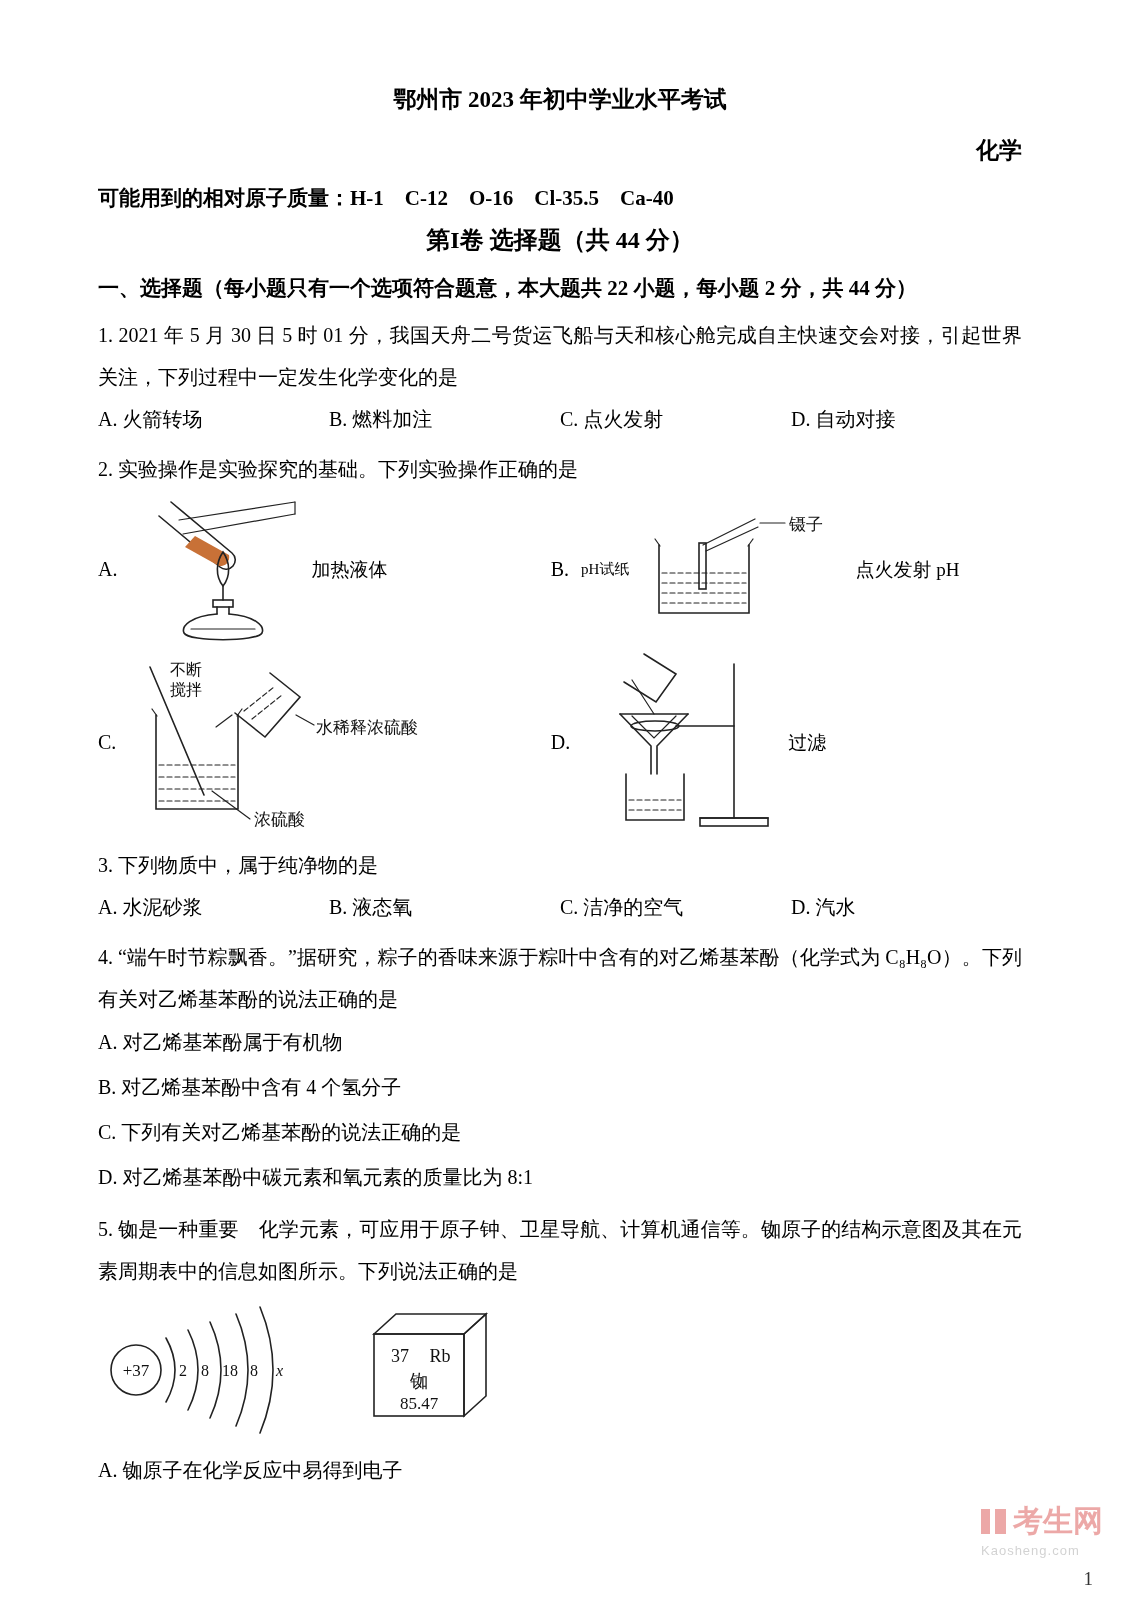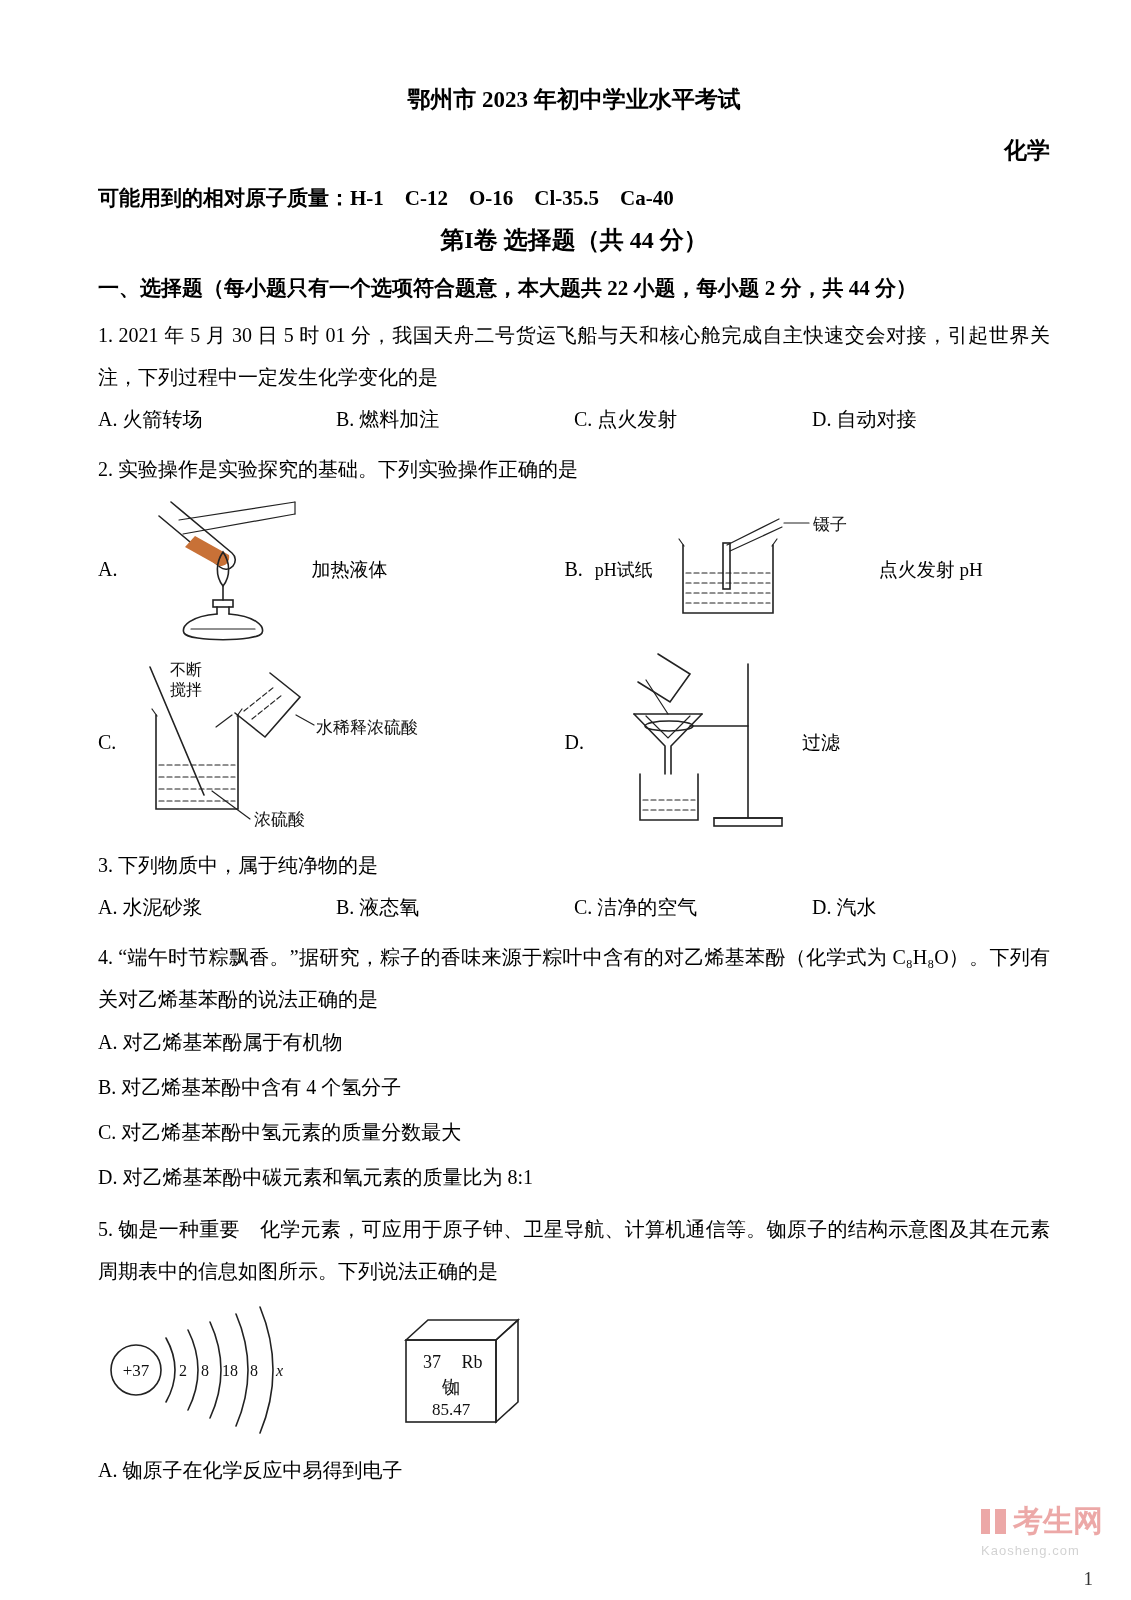--- a/index.html
+++ b/index.html
@@ -6,49 +6,49 @@
   html,body { background:#ffffff; }
   .page {
     position:relative;
     width:1131px; height:1600px;
     margin:0 auto;
     background:#ffffff;
     color:#000;
     font-family:"Liberation Serif","DejaVu Serif",serif;
     overflow:hidden;
   }
-  .content { padding:84px 81px 0 98px; }
+  .content { padding:84px 109px 0 98px; }
   .pre { white-space:pre-wrap; }
 
   .title   { font-size:23px; font-weight:bold; text-align:center; }
   .subject { font-size:23px; font-weight:bold; text-align:right; margin-top:20px; }
   .masses  { font-size:21px; font-weight:bold; margin-top:18px; }
   .section { font-size:24px; font-weight:bold; text-align:center; margin-top:12px; }
   .part    { font-size:21px; font-weight:bold; margin-top:16px; line-height:1.6; }
 
   .q-text  { font-size:20px; line-height:2.1; text-align:justify; margin-top:8px; }
   .opts-row { display:flex; font-size:20px; line-height:2.1; }
   .opts-row .opt { width:25%;font-family:Liberation Serif, serif; }
   .opts-list { font-size:20px; }
   .opts-list .opt-line { line-height:2.25; }
 
   .diagram-row { display:flex; align-items:center; margin-top:4px; }
   .diagram-cell { display:flex; align-items:center; }
   .cell-left  { width:49%; }
   .cell-right { flex:1; }
   .opt-letter { font-size:20px; margin-right:12px; }
   .dia-caption { font-size:19px; margin-left:10px; }
-  .dia-pre-label { font-size:18px; margin-right:8px; }
+  .dia-pre-label { font-size:15px; margin-right:8px; }
 
   svg { stroke:#222; stroke-width:1.6; fill:none; stroke-linecap:round; }
   svg text { stroke:none; fill:#111; font-family:"Liberation Serif","DejaVu Serif",serif; }
   .dash { stroke-dasharray:5 3; }
   .thin { stroke-width:1.2; }
 
-  .q5-figures { display:flex; align-items:center; gap:56px; margin-top:10px; margin-left:2px; }
+  .q5-figures { display:flex; align-items:flex-start; gap:24px; margin-top:10px; margin-left:2px; }
 
   .watermark { position:absolute; right:28px; bottom:42px; opacity:0.6; }
   .wm-row { display:flex; align-items:center; }
   .wm-logo {
     display:inline-block; width:25px; height:25px; margin-right:7px;
     background:linear-gradient(90deg,#e0706e 38%,#ffffff 38%,#ffffff 56%,#e0706e 56%);
   }
   .wm-text { color:#e0706e; font-size:30px; font-weight:bold;
              font-family:"Liberation Sans","DejaVu Sans",sans-serif; }
   .wm-sub { color:#b5b5b5; font-size:13px; letter-spacing:1px; margin-top:1px;
@@ -194,21 +194,21 @@
       <span class="opt">A. 水泥砂浆</span>
       <span class="opt">B. 液态氧</span>
       <span class="opt">C. 洁净的空气</span>
       <span class="opt">D. 汽水</span>
     </div>
 
     <div class="q-text">4. “端午时节粽飘香。”据研究，粽子的香味来源于粽叶中含有的对乙烯基苯酚（化学式为 C₈H₈O）。下列有关对乙烯基苯酚的说法正确的是</div>
     <div class="opts-list">
       <div class="opt-line">A. 对乙烯基苯酚属于有机物</div>
       <div class="opt-line">B. 对乙烯基苯酚中含有 4 个氢分子</div>
-      <div class="opt-line">C. 对乙烯基苯酚中氢元素的质量分数最大</div>
+      <div class="opt-line">C. 下列有关对乙烯基苯酚的说法正确的是</div>
       <div class="opt-line">D. 对乙烯基苯酚中碳元素和氧元素的质量比为 8:1</div>
     </div>
 
     <div class="q-text">5. 铷是一种重要　化学元素，可应用于原子钟、卫星导航、计算机通信等。铷原子的结构示意图及其在元素周期表中的信息如图所示。下列说法正确的是</div>
 
     <div class="q5-figures">
       <svg width="236" height="136" viewBox="0 0 236 136">
         <circle cx="36" cy="68" r="25"></circle>
         <text x="36" y="74" font-size="17" text-anchor="middle">+37</text>
         <path d="M66,36 Q84,68 66,100"></path>

